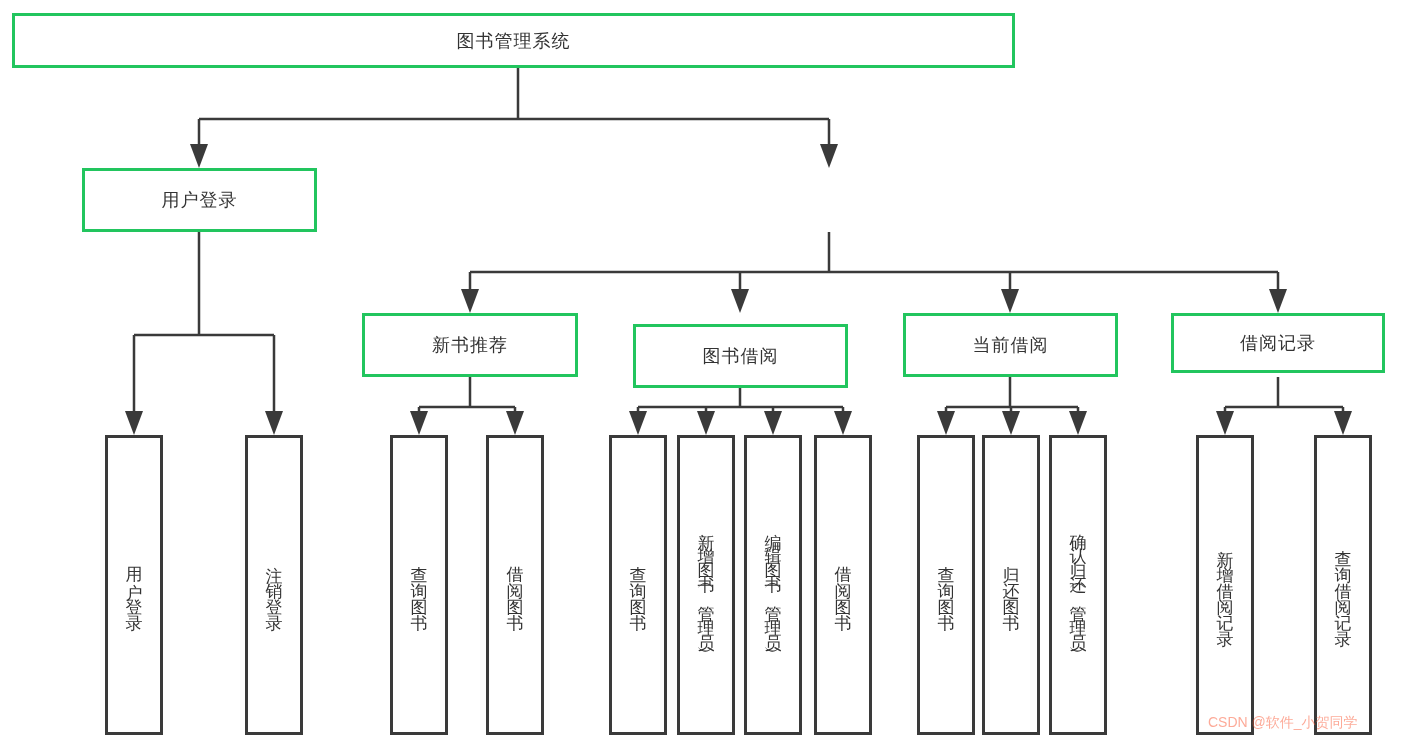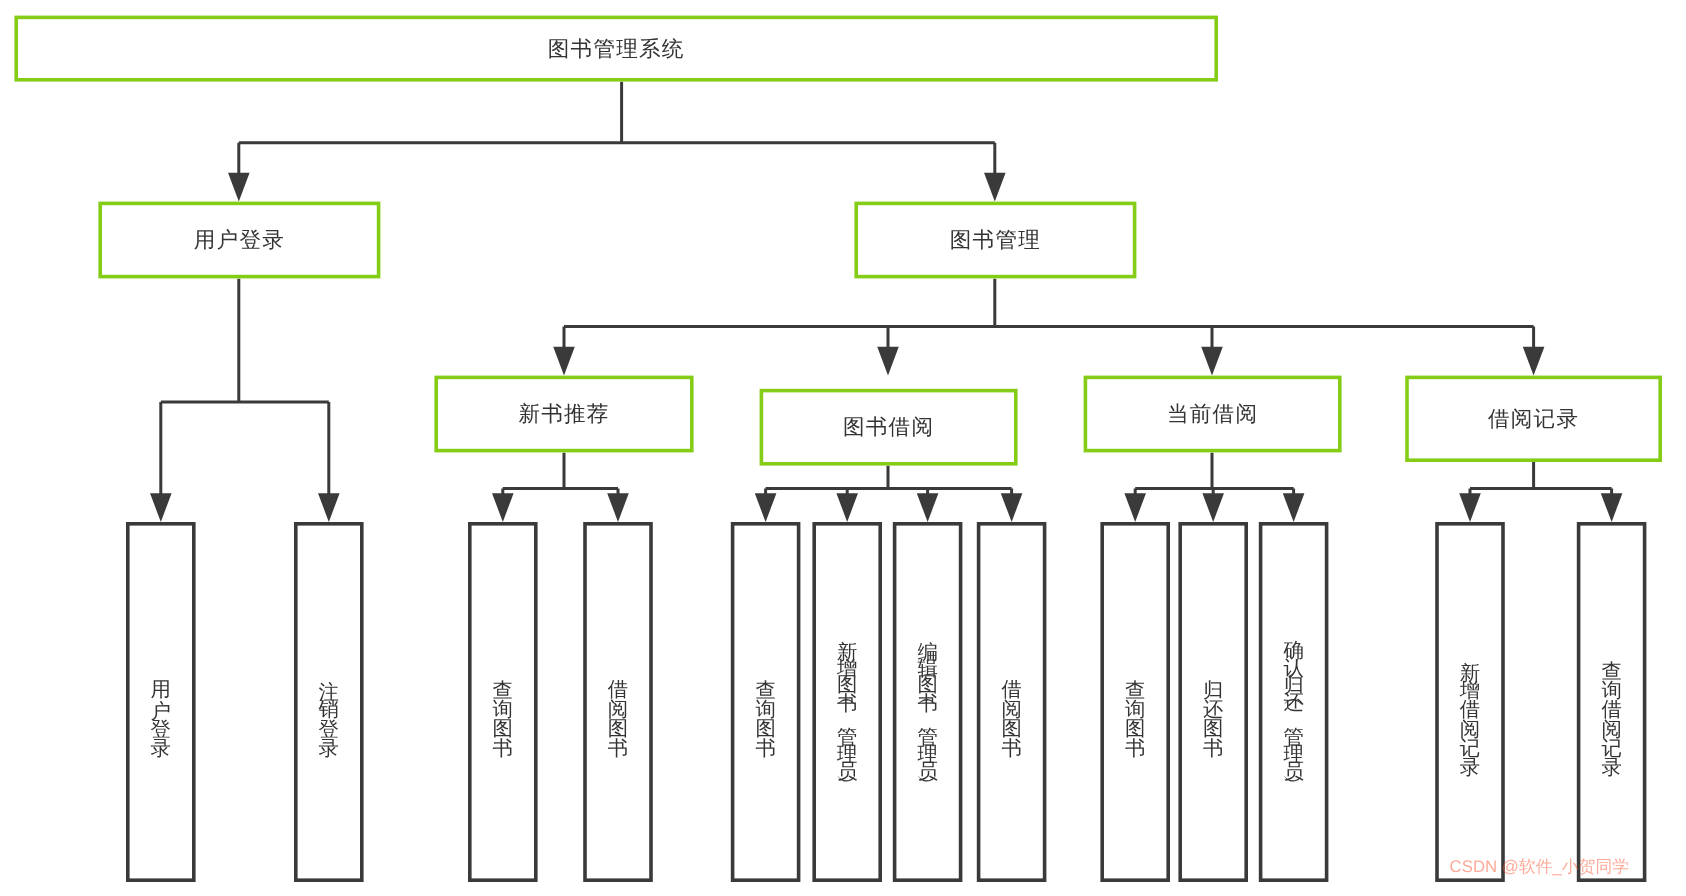--- a/index.html
+++ b/index.html
@@ -9,21 +9,21 @@
     background:#ffffff;
     font-family:"Liberation Sans","DejaVu Sans",sans-serif;
     overflow:hidden;
   }
   .wires{position:absolute;left:0;top:0;width:1405px;height:747px;}
   .wires path{stroke:#3a3a3a;stroke-width:2.5;fill:none;}
   .wires polygon{fill:#3a3a3a;stroke:none;}
   .node{
     position:absolute;
     box-sizing:border-box;
-    border:3px solid #84cc16;
+    border:3px solid #22c55e;
     background:#ffffff;
     display:flex;align-items:center;justify-content:center;
     color:#333333;
     font-size:18px;
     letter-spacing:1px;
   }
   .leaf{
     position:absolute;
     box-sizing:border-box;
     border:3px solid #3a3a3a;
@@ -86,34 +86,31 @@
     </g>
   </svg>
 
   <div class="node" style="left:12px;top:13px;width:1003px;height:55px;">
     <span>图书管理系统</span>
   </div>
 
   <div class="node" style="left:82px;top:168px;width:235px;height:64px;">
     <span>用户登录</span>
   </div>
-  <div class="node" style="left:712px;top:168px;width:235px;height:64px;">
-    <span>图书管理</span>
-  </div>
 
   <div class="node" style="left:362px;top:313px;width:216px;height:64px;text-align:center;">
     <span>新书推荐</span>
   </div>
   <div class="node" style="left:633px;top:324px;width:215px;height:64px;">
     <span>图书借阅</span>
   </div>
   <div class="node" style="left:903px;top:313px;width:215px;height:64px;text-align:right;">
     <span>当前借阅</span>
   </div>
-  <div class="node" style="left:1171px;top:313px;width:214px;height:72px;">
+  <div class="node" style="left:1171px;top:313px;width:214px;height:60px;">
     <span>借阅记录</span>
   </div>
 
   <div class="leaf" style="left:105px;top:435px;width:58px;height:300px;">
     <span class="vtext">用户登录</span>
   </div>
   <div class="leaf" style="left:245px;top:435px;width:58px;height:300px;">
     <span class="vtext">注销登录</span>
   </div>
 

